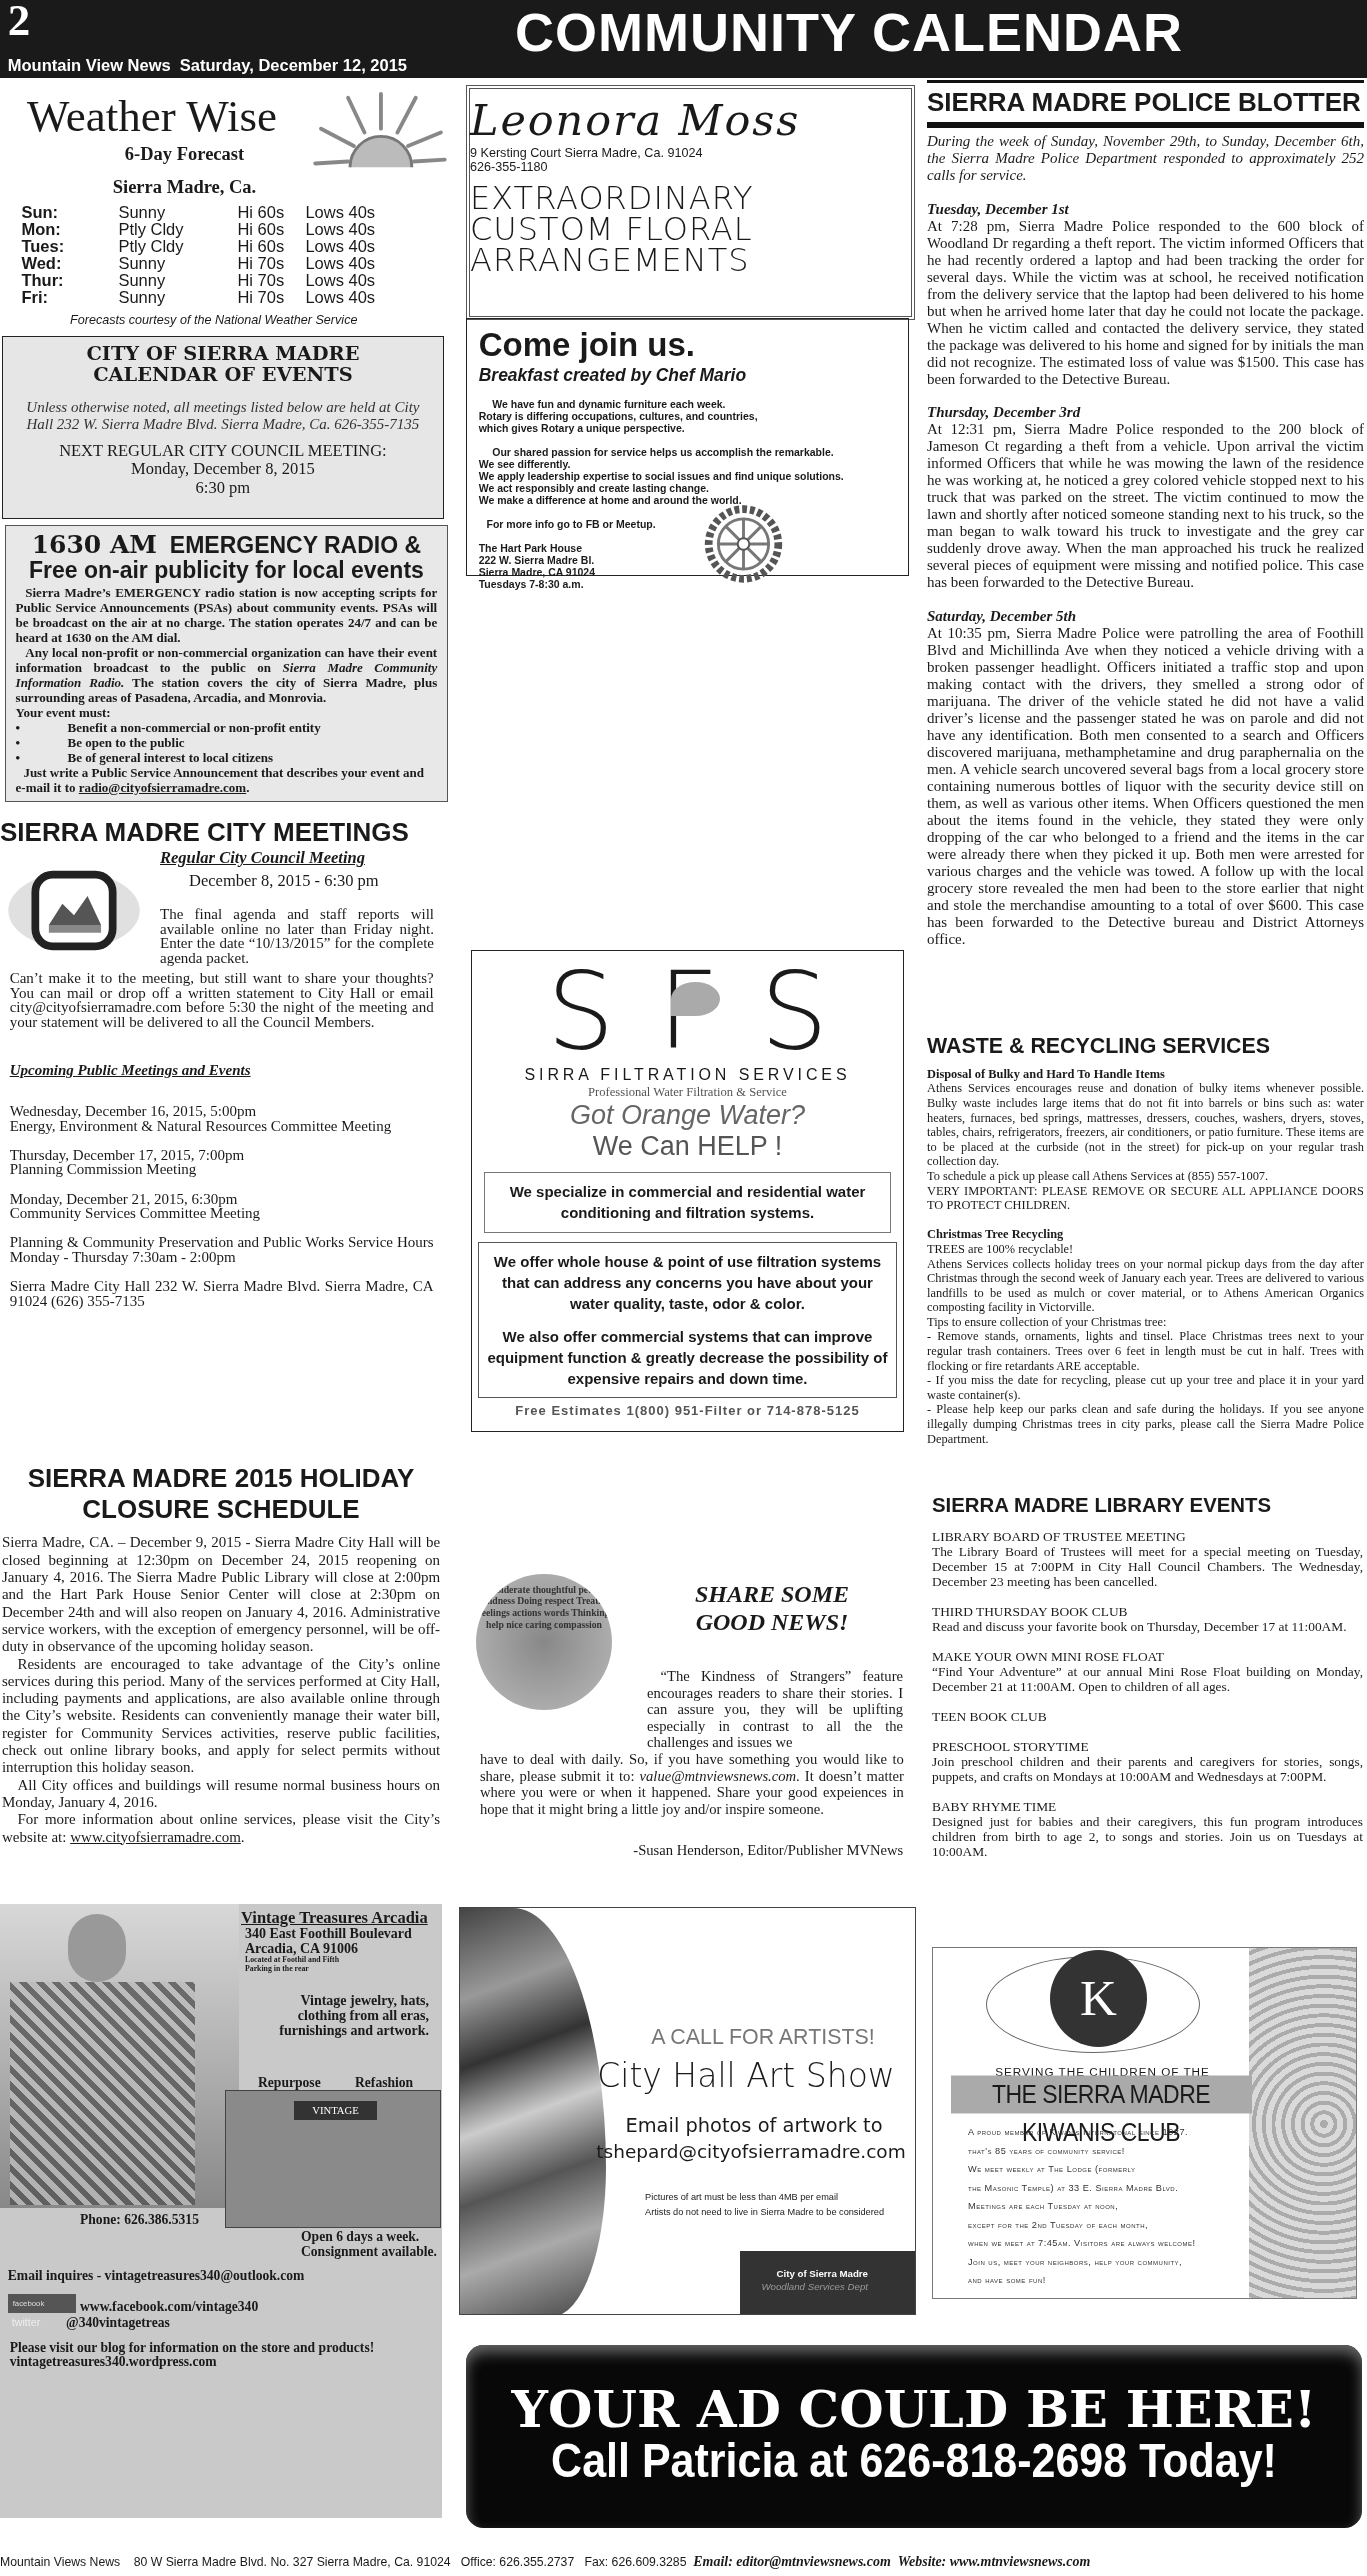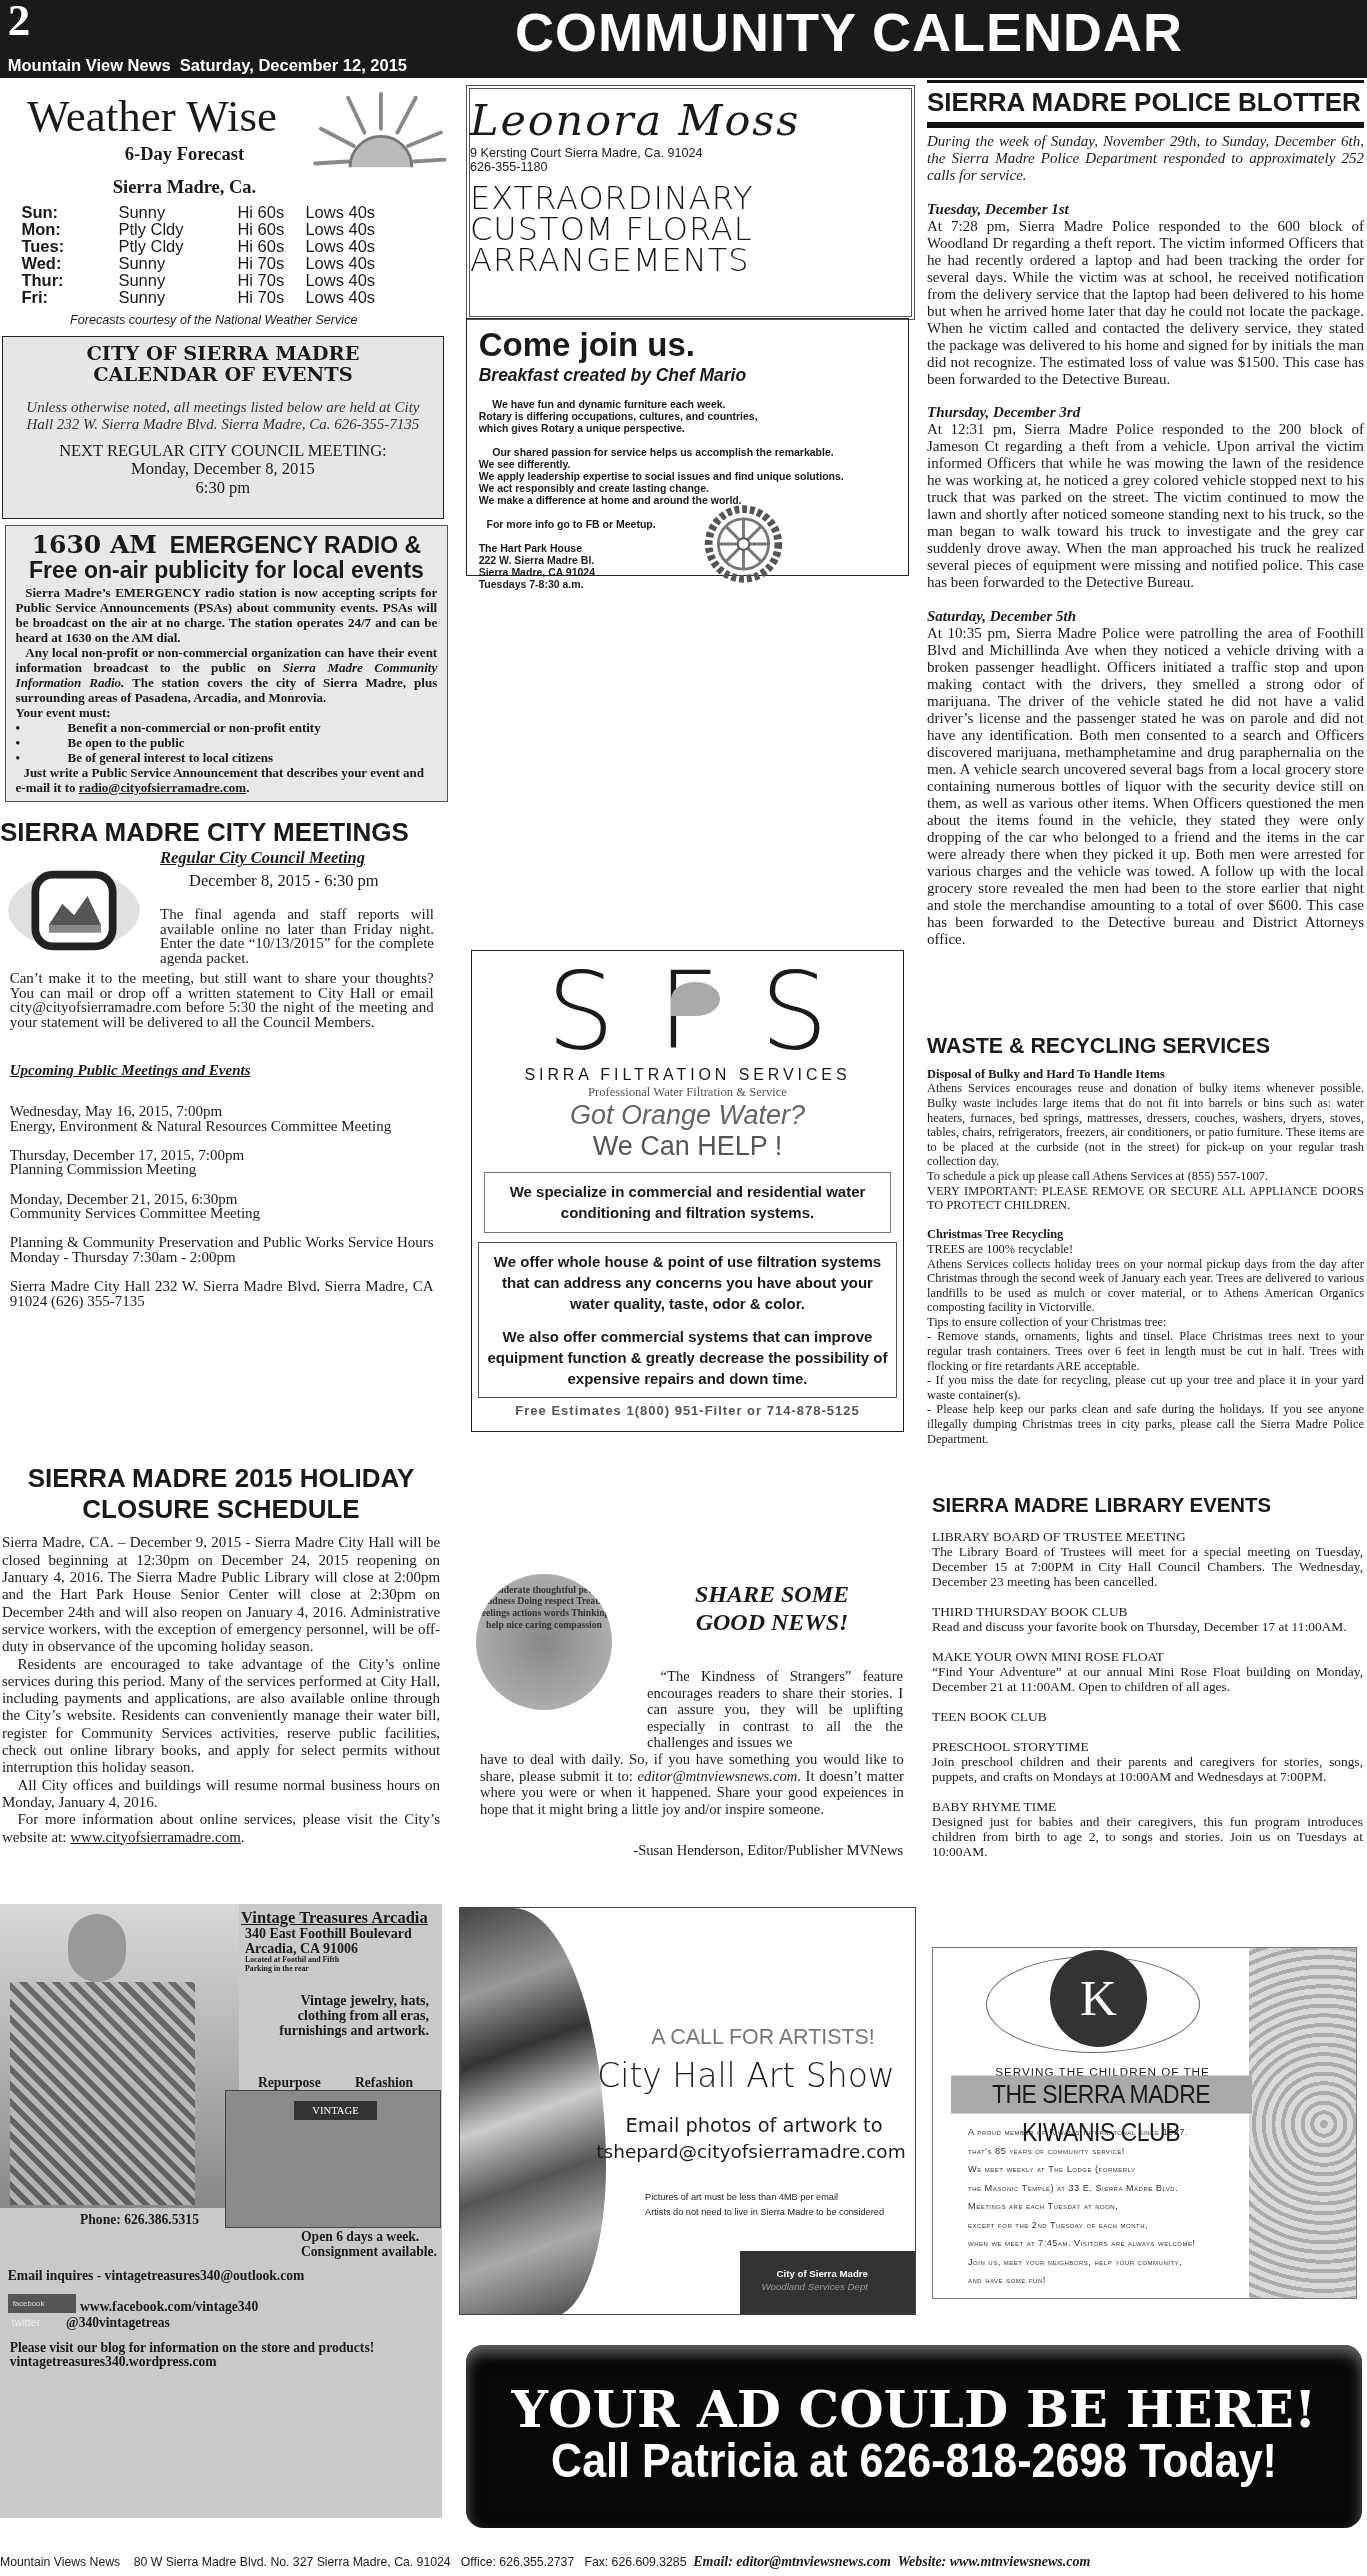--- a/index.html
+++ b/index.html
@@ -275,21 +275,21 @@
     <path d="M44 60 L58 38 L70 50 L84 30 L98 60 Z" fill="#555"></path>
     <rect x="44" y="60" width="54" height="8" fill="#888"></rect>
   </svg>
   <div id="rcc-title">Regular City Council Meeting</div>
   <div id="rcc-date">December 8, 2015 - 6:30 pm</div>
   <div id="rcc-text" class="just">The final agenda and staff reports will available online no later than Friday night. Enter the date “10/13/2015” for the complete agenda packet.</div>
   <div id="rcc-text2" class="just">Can’t make it to the meeting, but still want to share your thoughts? You can mail or drop off a written statement to City Hall or email city@cityofsierramadre.com before 5:30 the night of the meeting and your statement will be delivered to all the Council Members.</div>
   <div id="upcoming-title">Upcoming Public Meetings and Events</div>
   <div id="upcoming-list">
     <div class="ev">
-        <div>Wednesday, May 16, 2015, 7:00pm</div>
+        <div>Wednesday, December 16, 2015, 5:00pm</div>
         <div class="just" style="text-align-last:left">Energy, Environment &amp; Natural Resources Committee Meeting</div>
       </div>
     <div class="ev">
         <div>Thursday, December 17, 2015, 7:00pm</div>
         <div>Planning Commission Meeting</div>
       </div>
     <div class="ev">
         <div>Monday, December 21, 2015, 6:30pm</div>
         <div>Community Services Committee Meeting</div>
       </div>
@@ -392,21 +392,21 @@
       <p>We offer whole house &amp; point of use filtration systems that can address any concerns you have about your water quality, taste, odor &amp; color.</p>
       <p>We also offer commercial systems that can improve equipment function &amp; greatly decrease the possibility of expensive repairs and down time.</p>
     </div>
   <div class="free">Free Estimates 1(800) 951-Filter or 714-878-5125</div>
 </section>
 
 <section id="goodnews" class="abs">
   <div class="wordcloud">considerate thoughtful people Kindness Doing respect Treating feelings actions words Thinking help nice caring compassion</div>
   <h2><span>SHARE SOME</span><br><span>GOOD NEWS!</span></h2>
   <div class="p1 just">“The Kindness of Strangers” feature encourages readers to share their stories.   I can assure you, they will be uplifting especially in contrast to all the the challenges and issues we</div>
-  <div class="p2 just"><span>have to deal with daily.  So, if you have something you would like to share, please submit it to:  </span><i>editor@mtnviewsnews.com</i><span>. It doesn’t matter where you were or when it happened.  Share your good expeiences in hope that it might bring a little joy and/or inspire someone.</span></div>
+  <div class="p2 just"><span>have to deal with daily.  So, if you have something you would like to share, please submit it to:  </span><i>value@mtnviewsnews.com</i><span>. It doesn’t matter where you were or when it happened.  Share your good expeiences in hope that it might bring a little joy and/or inspire someone.</span></div>
   <div class="sig">-Susan Henderson, Editor/Publisher MVNews</div>
 </section>
 
 <section id="artshow" class="abs">
   <div class="paint"></div>
   <div class="call">A CALL FOR ARTISTS!</div>
   <div class="show">City Hall Art Show</div>
   <div class="email1">Email photos of artwork to</div>
   <div class="email2">tshepard@cityofsierramadre.com</div>
   <div class="fine">

